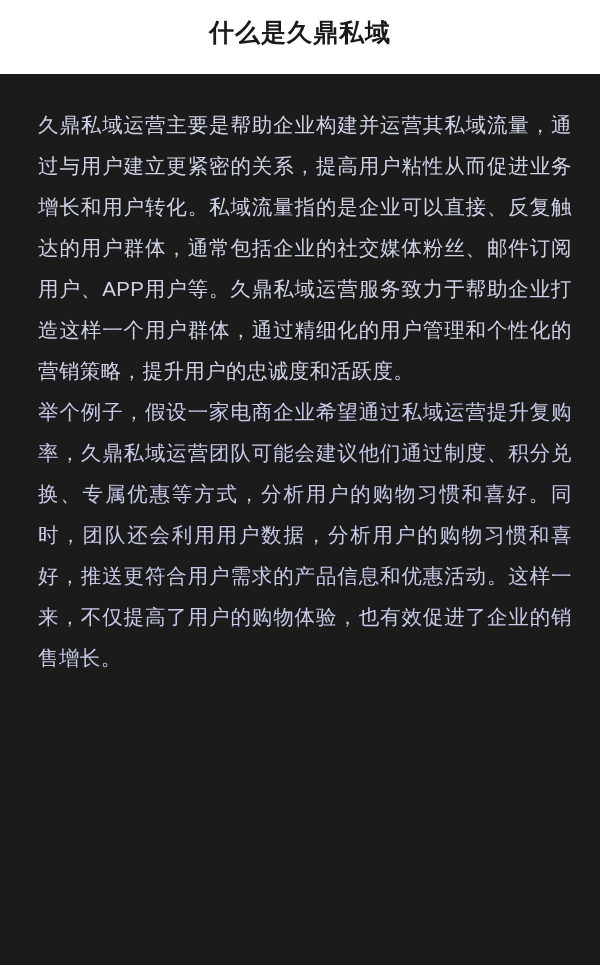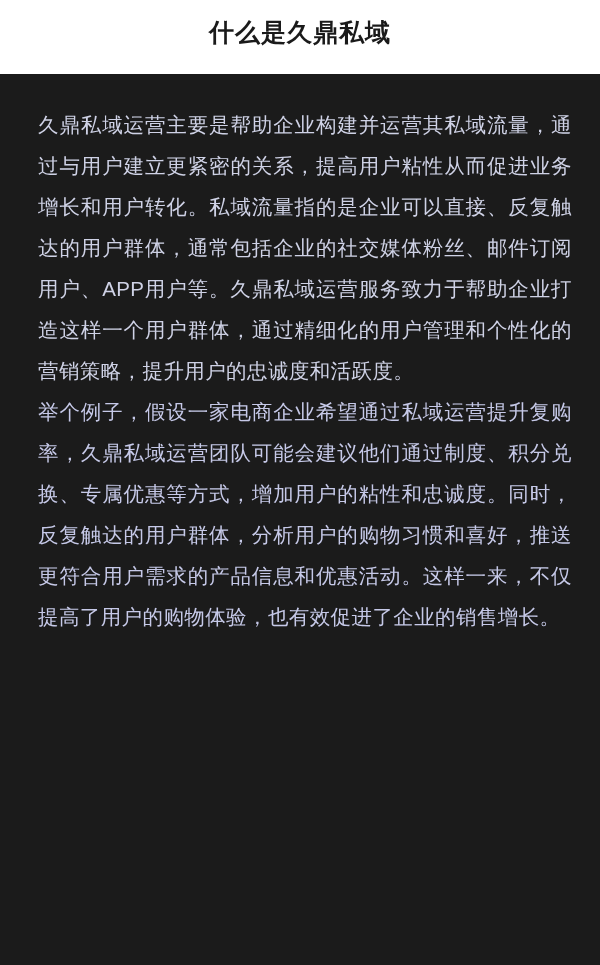--- a/index.html
+++ b/index.html
@@ -67,16 +67,16 @@
 <body>
 
 <div class="page">
 
   <div class="title-bar">
     <h1 class="title-text">什么是久鼎私域</h1>
   </div>
 
   <div class="article-card">
     <p class="para">久鼎私域运营主要是帮助企业构建并运营其私域流量，通过与用户建立更紧密的关系，提高用户粘性从而促进业务增长和用户转化。私域流量指的是企业可以直接、反复触达的用户群体，通常包括企业的社交媒体粉丝、邮件订阅用户、APP用户等。久鼎私域运营服务致力于帮助企业打造这样一个用户群体，通过精细化的用户管理和个性化的营销策略，提升用户的忠诚度和活跃度。</p>
-    <p class="para hl">举个例子，假设一家电商企业希望通过私域运营提升复购率，久鼎私域运营团队可能会建议他们通过制度、积分兑换、专属优惠等方式，增加用户的粘性和忠诚度。同时，反复触达的用户群体，分析用户的购物习惯和喜好，推送更符合用户需求的产品信息和优惠活动。这样一来，不仅提高了用户的购物体验，也有效促进了企业的销售增长。</p>
+    <p class="para hl">举个例子，假设一家电商企业希望通过私域运营提升复购率，久鼎私域运营团队可能会建议他们通过制度、积分兑换、专属优惠等方式，分析用户的购物习惯和喜好。同时，团队还会利用用户数据，分析用户的购物习惯和喜好，推送更符合用户需求的产品信息和优惠活动。这样一来，不仅提高了用户的购物体验，也有效促进了企业的销售增长。</p>
   </div>
 
 </div>
 
 </body></html>

